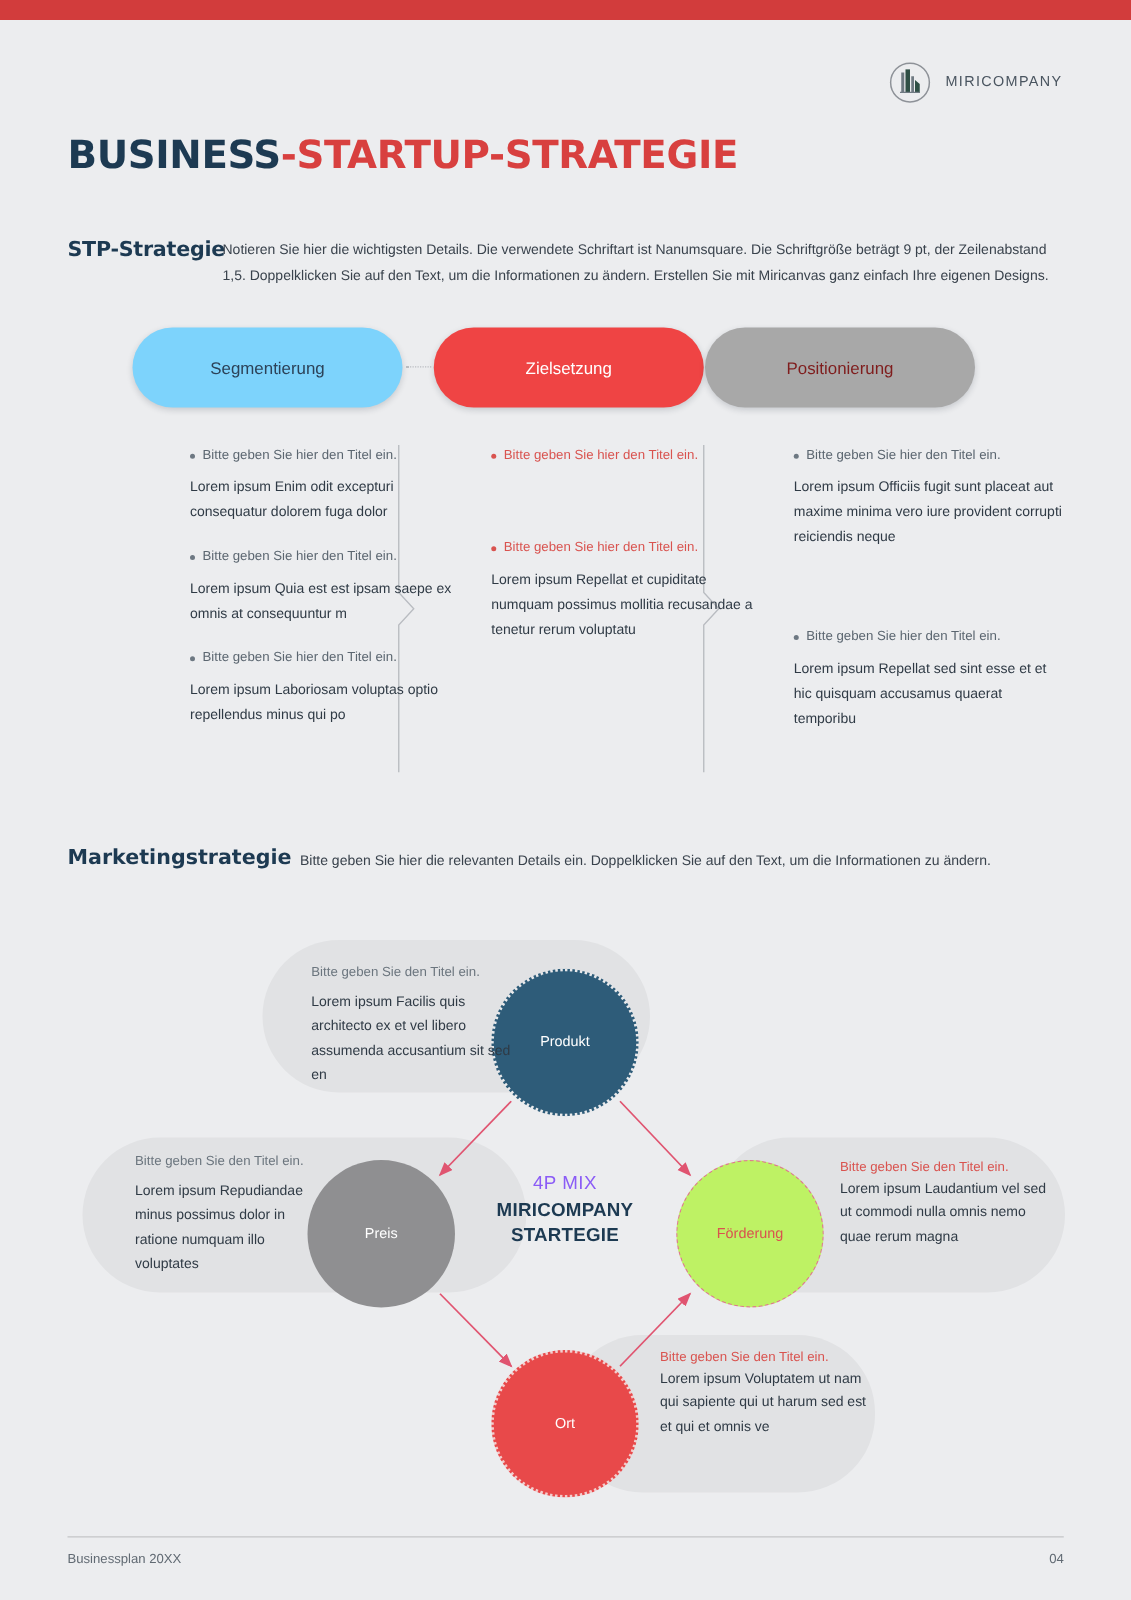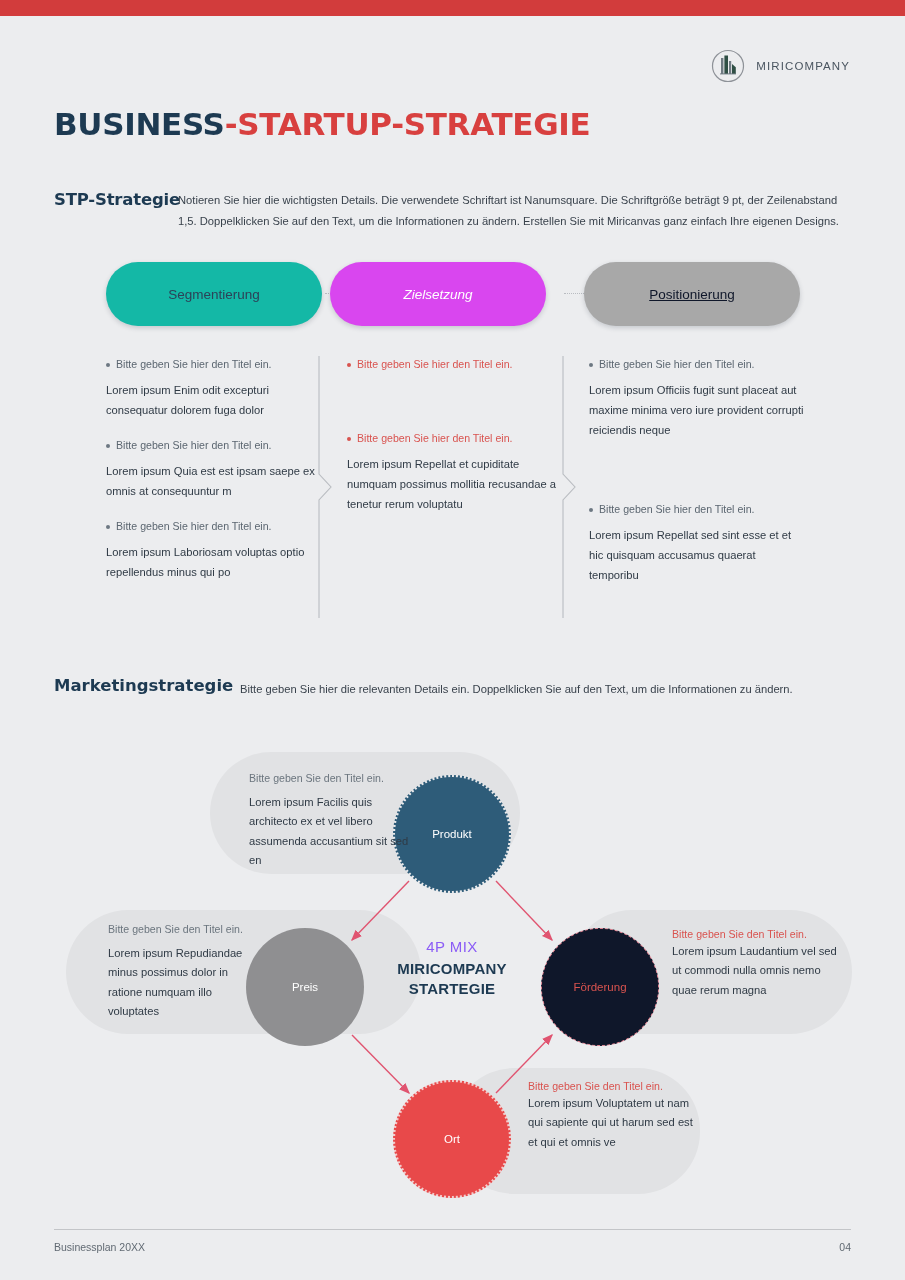--- a/index.html
+++ b/index.html
@@ -60,33 +60,33 @@
 
   
   .pills { position: absolute; top: 262px; left: 106px; width: 700px; height: 66px; }
   .pill {
     position: absolute; top: 0; height: 64px; width: 216px;
     border-radius: 34px;
     display: flex; align-items: center; justify-content: center;
     font-size: 13.5px;
     box-shadow: 0 2px 5px rgba(30,40,55,.18);
   }
-  .pill.p1 { left: 0;   background: #14b8a6; color: #2c4258; }
-  .pill.p2 { left: 224px; background: #d946ef; color: #ffffff; font-style: italic; }
-  .pill.p3 { left: 478px; background: #a8a8a8; color: #0f172a; text-decoration: underline; }
+  .pill.p1 { left: 0;   background: #7dd3fc; color: #2c4258; }
+  .pill.p2 { left: 241px; background: #ef4444; color: #ffffff; }
+  .pill.p3 { left: 458px; background: #a8a8a8; color: #7f1d1d; }
   .pill-link {
     position: absolute; top: 31px; height: 2px;
     border-top: 1.6px dotted #b9bcc1;
   }
   .pill-link.l1 { left: 219px; width: 20px; }
   .pill-link.l2 { left: 458px; width: 20px; }
 
   
   .cols { position: absolute; top: 358px; left: 0; width: 905px; height: 260px; }
-  .col { position: absolute; top: 0; width: 215px; }
+  .col { position: absolute; top: 0; width: 215px; margin-left: 46px; }
   .col.c1 { left: 106px; }
   .col.c2 { left: 347px; }
   .col.c3 { left: 589px; }
   .blk { margin-bottom: 18px; }
   .blk-title {
     font-size: 10.6px; color: #5b6670;
     margin-bottom: 11px; padding-left: 10px; position: relative;
   }
   .blk-title::before {
     content: ""; position: absolute; left: 0; top: 5px;
@@ -132,21 +132,21 @@
     left: 393px; top: 35px; width: 118px; height: 118px;
     background: #2e5c79; color: #ffffff;
     border: 2px dotted #e9eaec;
   }
   .node.preis {
     left: 246px; top: 188px; width: 118px; height: 118px;
     background: #8f8f91; color: #ffffff;
   }
   .node.foerderung {
     left: 541px; top: 188px; width: 118px; height: 118px;
-    background: #0f172a; color: #d9534f;
+    background: #bef264; color: #d9534f;
     border: 1.6px dashed #dd7d8c;
   }
   .node.ort {
     left: 393px; top: 340px; width: 118px; height: 118px;
     background: #e8494a; color: #ffffff;
     border: 2px dotted #f3cdcd;
   }
 
   .center-label {
     position: absolute; left: 371px; top: 198px;

